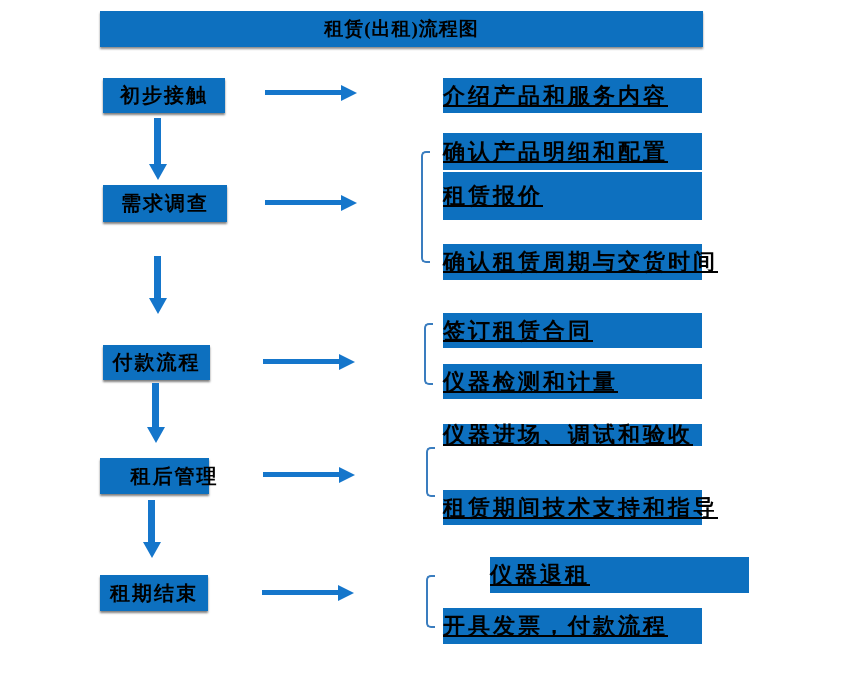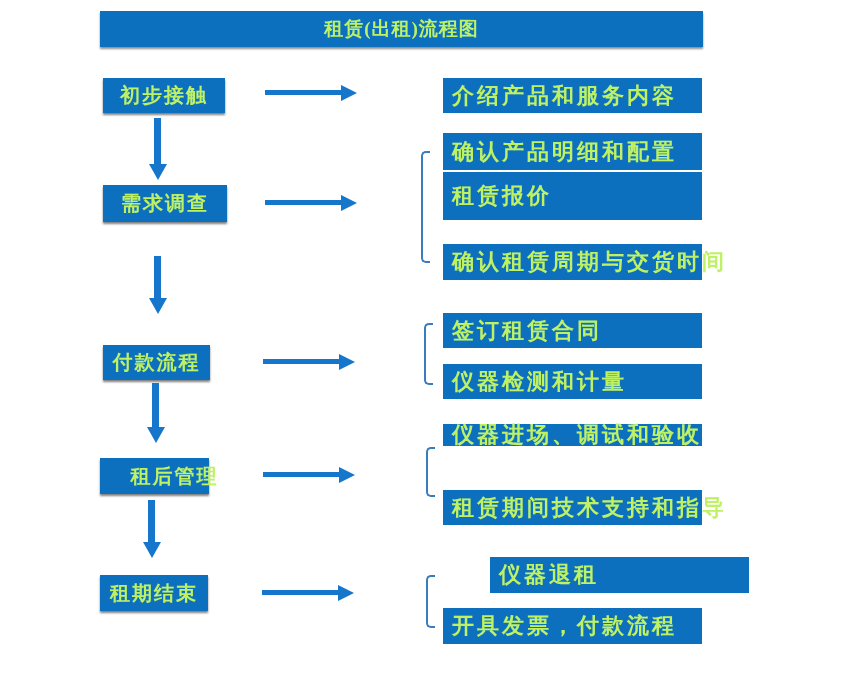--- a/index.html
+++ b/index.html
@@ -11,21 +11,21 @@
   .canvas {
     position: relative;
     width: 844px;
     height: 688px;
     background: #ffffff;
     overflow: hidden;
   }
   .box {
     position: absolute;
     background: #0d70bf;
-    color: #bef264;
+    color: #000000;
     font-weight: bold;
     display: flex;
     align-items: center;
     box-sizing: border-box;
     white-space: nowrap;
   }
   .title-bar {
     left: 100px; top: 11px; width: 603px; height: 36px;
     justify-content: center;
     font-size: 19px;
@@ -33,23 +33,23 @@
     box-shadow: 0 2px 2px rgba(0,0,0,0.45);
   }
   .stage {
     justify-content: center;
     font-size: 20px;
     letter-spacing: 2px;
     box-shadow: 0 2px 2px rgba(0,0,0,0.5);
   }
   .out {
     justify-content: flex-start;
-    padding-left: 9px;
     font-size: 22px;
     letter-spacing: 3px;
+    text-decoration: underline;
   }
   
   .arrow-h {
     position: absolute;
     height: 16px;
     width: 92px;
   }
   .arrow-h .shaft {
     position: absolute;
     left: 0; top: 5px;

